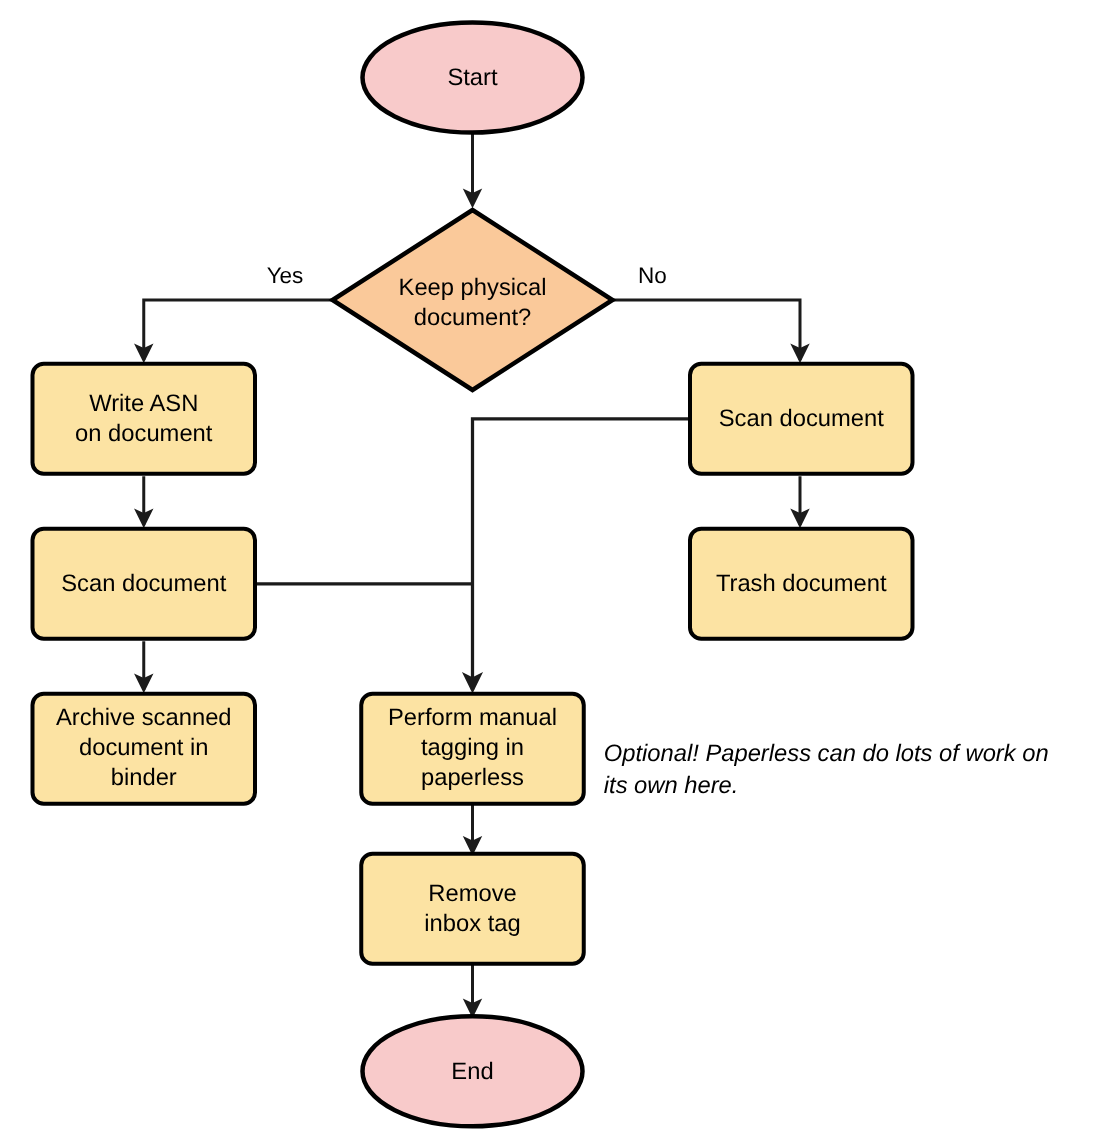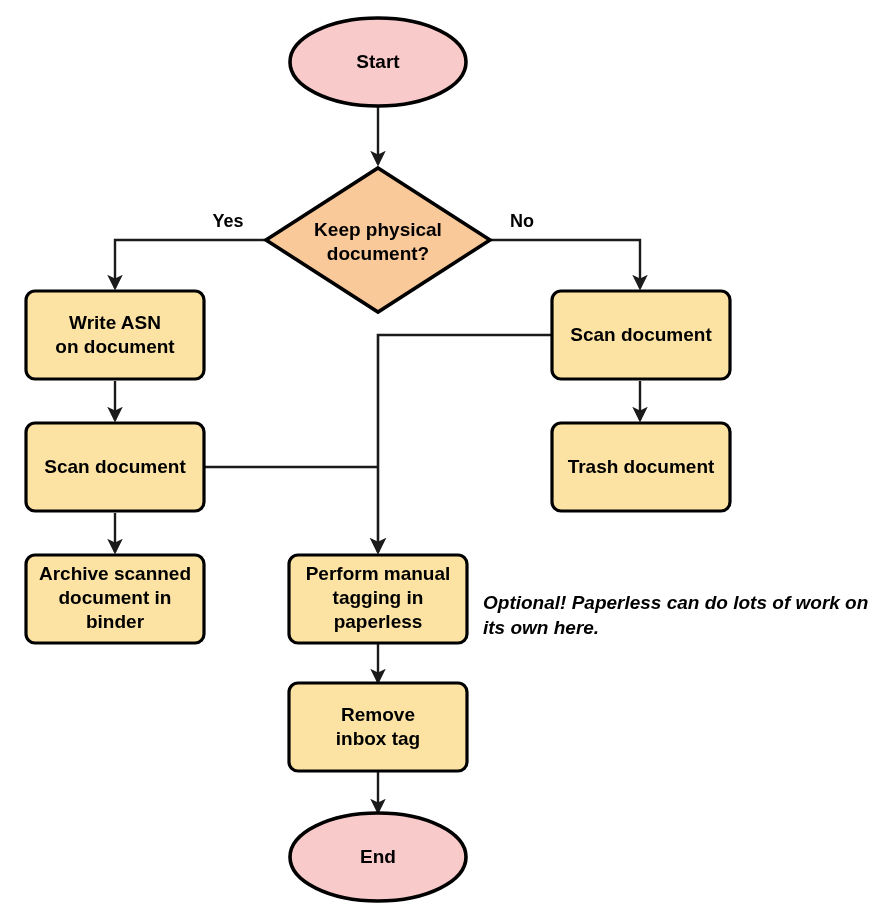--- a/index.html
+++ b/index.html
@@ -12,21 +12,20 @@
     height: 907px;
     position: relative;
     overflow: hidden;
     font-family: "Liberation Sans", sans-serif;
   }
   #flow-root {
     position: absolute;
     left: 0; top: 0;
     width: 709px;
     height: 907px;
-    font-weight: bold;
   }
   svg#flow-svg {
     position: absolute;
     left: 0; top: 0;
     width: 888px;
     height: 907px;
     display: block;
   }
   .node-text {
     font-family: "Liberation Sans", sans-serif;

